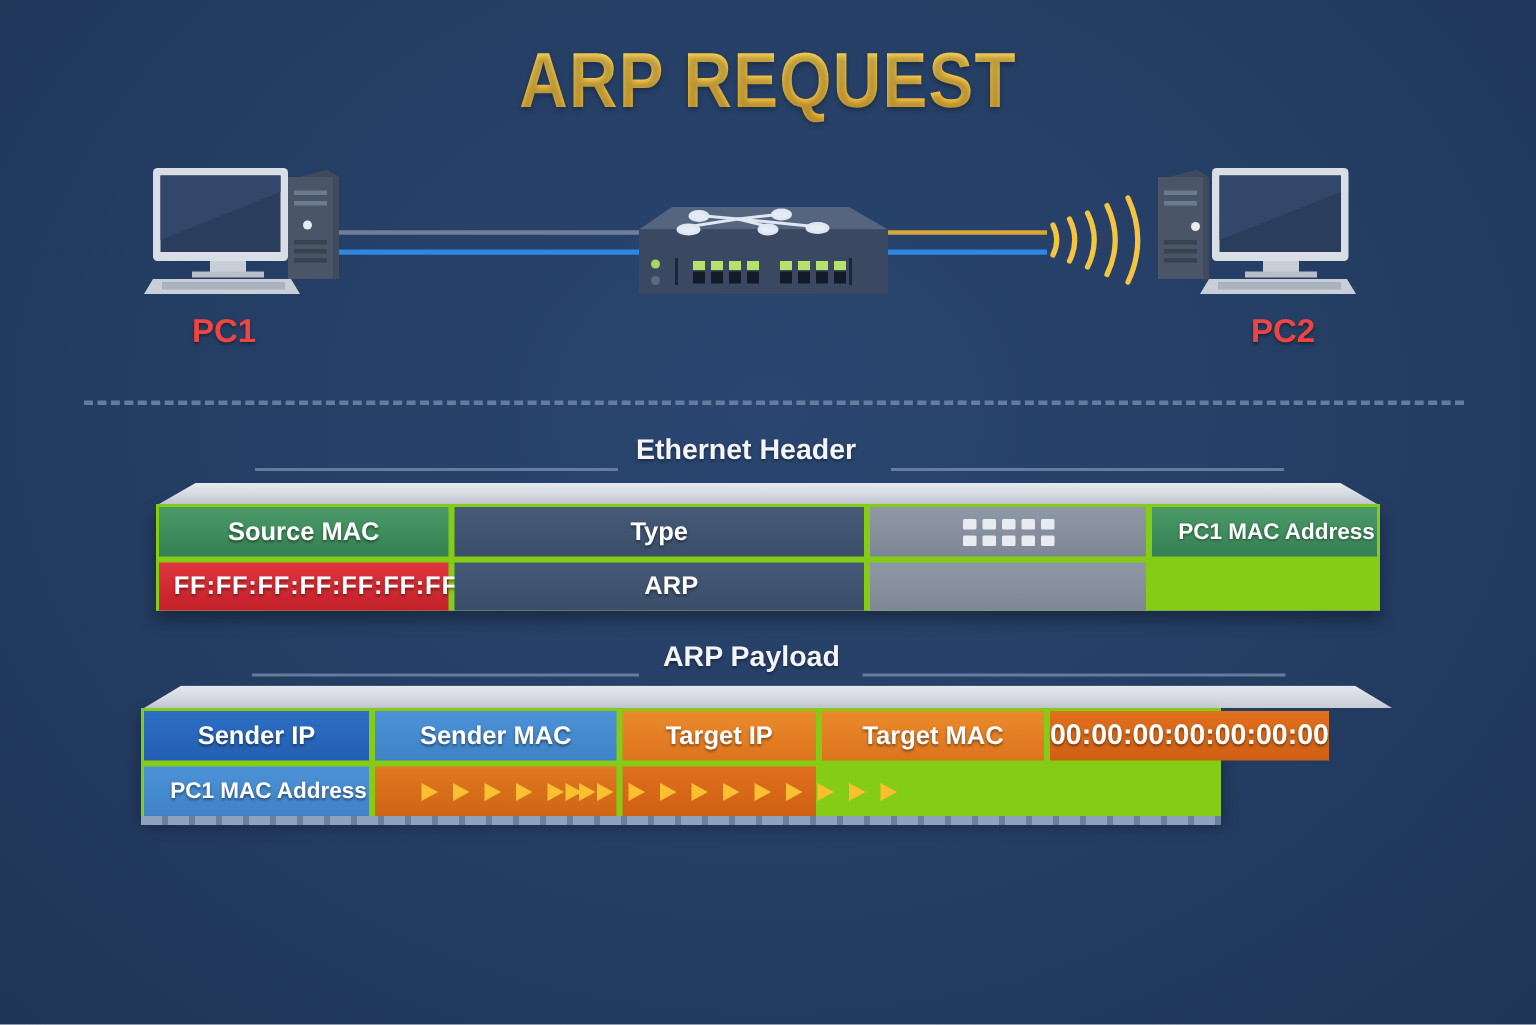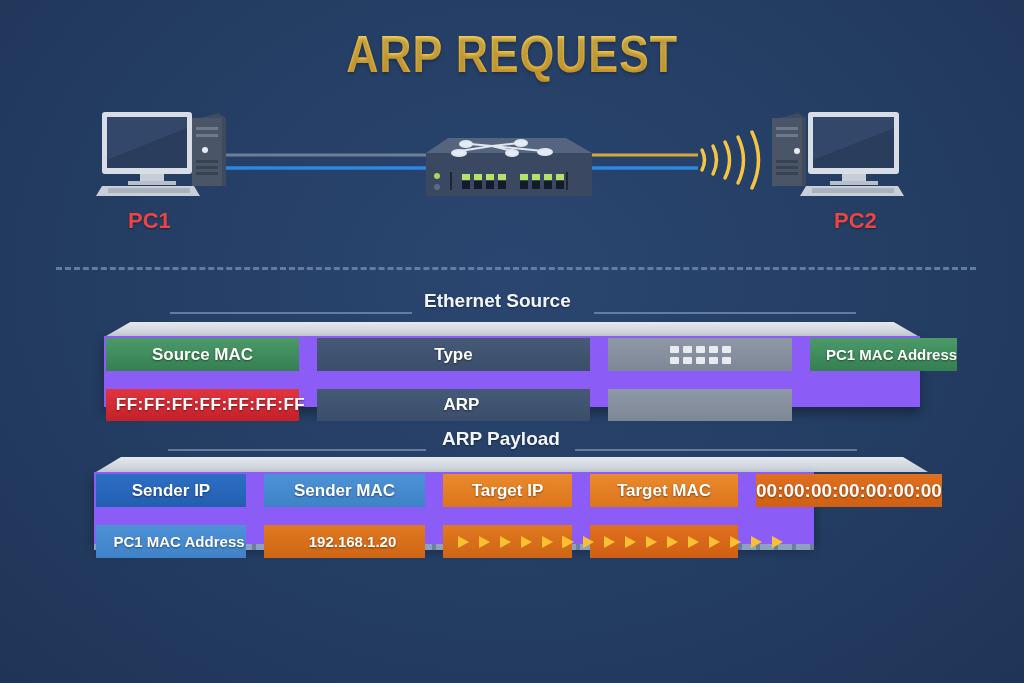--- a/index.html
+++ b/index.html
@@ -40,21 +40,21 @@
   .rule { height: 2px; background: #7b90b0; opacity: 0.75; }
 
   .packet {
     background: #d5d9e1;
     box-shadow: 0 6px 10px rgba(0,0,0,0.35);
   }
   .packet-top {
     background: linear-gradient(#e6e9ee, #c7ccd5);
     clip-path: polygon(3% 0, 97% 0, 100% 100%, 0 100%);
   }
-  .grid { display: grid; gap: 18px; background: #8b5cf6; padding: 2px; }
+  .grid { display: grid; gap: 4px; background: #84cc16; padding: 2px; }
   .cell {
     display: flex; align-items: center; justify-content: center;
     font-weight: bold; color: #fff;
     text-shadow: 0 1px 2px rgba(0,0,0,0.45);
     white-space: nowrap;
   }
   .hdr { font-size: 17px; }
   .val { font-size: 15px; padding-left: 16px; }
   .eth-green { background: linear-gradient(#4b9a68, #357f52); }
   .eth-red   { background: linear-gradient(#e0353e, #c32029); }
@@ -177,21 +177,21 @@
     <rect x="812" y="188" width="82" height="5" fill="#aab2be"></rect>
   </g>
 </svg>
 
 <div class="abs pc-label" style="left:128px;top:208px">PC1</div>
 <div class="abs pc-label" style="left:834px;top:208px">PC2</div>
 
 <div class="abs divider"></div>
 
 <div class="abs rule" style="left:170px;top:312px;width:242px"></div>
-<div class="abs section-title" style="left:424px;top:290px">Ethernet Source</div>
+<div class="abs section-title" style="left:424px;top:290px">Ethernet Header</div>
 <div class="abs rule" style="left:594px;top:312px;width:262px"></div>
 
 <div class="abs packet-top" style="left:106px;top:322px;width:812px;height:14px"></div>
 <div class="abs packet" style="left:104px;top:336px;width:816px;height:71px">
   <div class="grid" style="grid-template-columns:193px 273px 184px 1fr;grid-template-rows:33px 32px;height:71px">
     <div class="cell hdr eth-green">Source MAC</div>
     <div class="cell hdr eth-navy">Type</div>
     <div class="cell hdr eth-gray">
       <div class="dots">
         <span></span>
@@ -219,21 +219,20 @@
 
 <div class="abs packet-top" style="left:96px;top:457px;width:832px;height:15px"></div>
 <div class="abs packet" style="left:94px;top:472px;width:720px;height:72px">
   <div class="grid" style="grid-template-columns:150px 161px 129px 148px 1fr;grid-template-rows:33px 33px;height:72px">
     <div class="cell hdr arp-blue">Sender IP</div>
     <div class="cell hdr arp-lblue">Sender MAC</div>
     <div class="cell hdr arp-orange">Target IP</div>
     <div class="cell hdr arp-orange">Target MAC</div>
     <div class="cell hdr arp-dorange" style="font-size:19px">00:00:00:00:00:00:00</div>
     <div class="cell val arp-lblue">PC1 MAC Address</div>
-    <div class="cell val arp-orange2">192.168.1.20</div>
     <div class="cell val arp-orange2">
       <div class="arrows">
           <span></span>
           <span></span>
           <span></span>
           <span></span>
           <span></span>
           <span></span>
         </div>
     </div>

